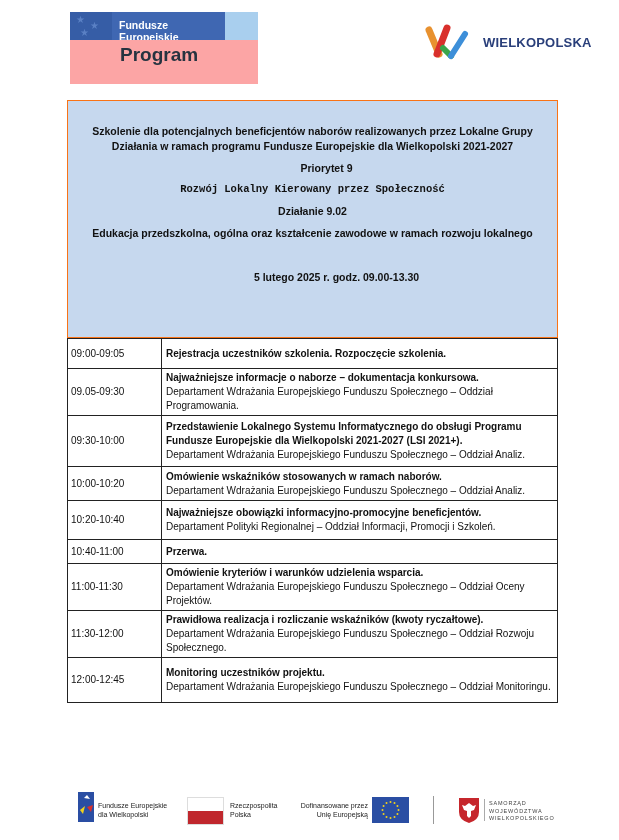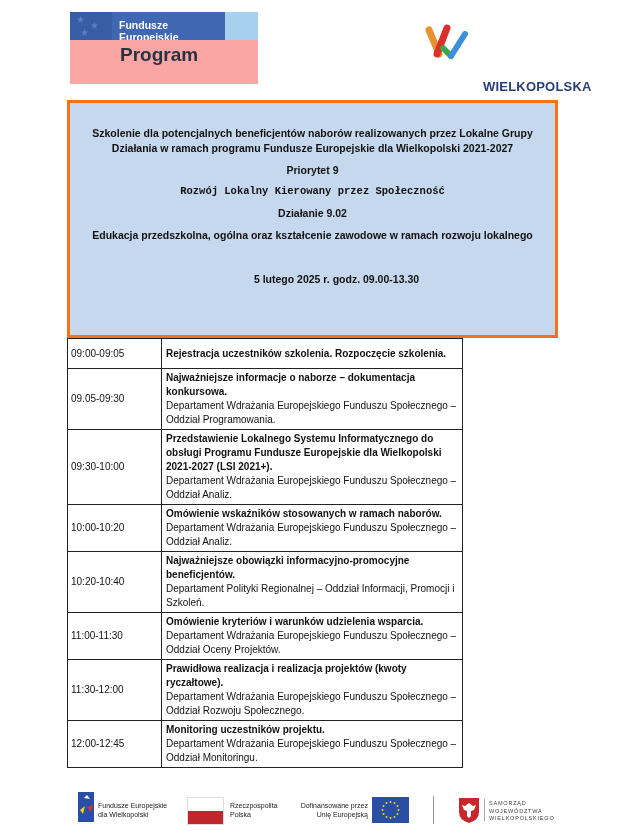--- a/index.html
+++ b/index.html
@@ -26,32 +26,32 @@
     }
     .logo-program .top-right {
       position: absolute; left: 155px; top: 0; width: 33px; height: 28px; background: #a9cfee;
     }
     .logo-program .bottom .label {
       position: absolute; left: 50px; top: 4px; font-weight: bold; font-size: 19px; color: #263340;
     }
     .logo-wlkp { position: absolute; left: 425px; top: 22px; width: 170px; height: 40px; }
     .logo-wlkp svg { position: absolute; left: 0; top: 0; }
     .logo-wlkp .txt {
-      position: absolute; left: 58px; top: 13px; font-weight: bold; font-size: 13px; color: #2a3f7a; letter-spacing: 0.2px; margin-top: 44px;
+      position: absolute; left: 58px; top: 13px; font-weight: bold; font-size: 13px; color: #2a3f7a; letter-spacing: 0.2px;
     }
 
     .header-box {
       position: absolute; left: 67px; top: 100px; width: 491px; height: 238px;
-      background: #c6d8ee; border: 3px solid #f97316; box-sizing: border-box;
+      background: #c6d8ee; border: 1px solid #f97316; box-sizing: border-box;
       text-align: center; font-family: "Liberation Sans", sans-serif; font-size: 10.5px; font-weight: bold;
     }
     .header-box .line { position: absolute; left: 0; width: 100%; }
 
     table.agenda {
-      position: absolute; left: 67px; top: 338px; width: 396px; border-collapse: collapse;
+      position: absolute; left: 67px; top: 338px; width: 491px; border-collapse: collapse;
       font-size: 10px; table-layout: fixed;
     }
     table.agenda td { border: 1px solid #222; vertical-align: middle; padding: 2px 4px; line-height: 14px; }
     table.agenda td.time { width: 86px; padding-left: 3px; }
     table.agenda .title { font-weight: bold; display: block; }
     table.agenda .dept { display: block; }
 
     .footer { position: absolute; left: 0; top: 780px; width: 619px; height: 50px; }
     .fe-flag { position: absolute; left: 78px; top: 792px; width: 16px; height: 30px; }
     .fe-text { position: absolute; left: 98px; top: 801px; font-size: 7px; line-height: 9px; color: #222; }
@@ -90,21 +90,21 @@
     <path d="M22 6 L12 32" stroke="#d9302c" stroke-width="7" stroke-linecap="round" fill="none"></path>
     <path d="M18 26 L26 34" stroke="#3aa54a" stroke-width="6" stroke-linecap="round" fill="none"></path>
     <path d="M26 34 L40 12" stroke="#3d8fd9" stroke-width="6" stroke-linecap="round" fill="none"></path>
   </svg>
   <span class="txt">WIELKOPOLSKA</span>
 </div>
 
 <div class="header-box">
   <div class="line" style="top:24px;">Szkolenie dla potencjalnych beneficjentów naborów realizowanych przez Lokalne Grupy</div>
   <div class="line" style="top:39px;">Działania w ramach programu Fundusze Europejskie dla Wielkopolski 2021-2027</div>
-  <div class="line" style="top:61px;">Priorytet 9</div>
+  <div class="line" style="top:61px;margin-left:14px;">Priorytet 9</div>
   <div class="line" style="top:82px;font-family:Liberation Mono, monospace;">Rozwój Lokalny Kierowany przez Społeczność</div>
   <div class="line" style="top:104px;">Działanie  9.02</div>
   <div class="line" style="top:126px;">Edukacja przedszkolna, ogólna oraz kształcenie zawodowe w ramach rozwoju lokalnego</div>
   <div class="line" style="top:170px;padding-left:24px;">5 lutego 2025 r. godz. 09.00-13.30</div>
 </div>
 
 <table class="agenda">
   <tbody id="agenda-body">
       <tr style="height: 30px;">
         <td class="time">09:00-09:05</td>
@@ -133,31 +133,37 @@
           <span class="dept">Departament Wdrażania Europejskiego Funduszu Społecznego – Oddział Analiz.</span>
         </td>
       </tr>
       <tr style="height: 39px; margin-top: 40px;">
         <td class="time">10:20-10:40</td>
         <td>
           <span class="title">Najważniejsze obowiązki informacyjno-promocyjne beneficjentów.</span>
           <span class="dept">Departament Polityki Regionalnej – Oddział Informacji, Promocji i Szkoleń.</span>
         </td>
       </tr>
+      <tr style="height: 24px;">
+        <td class="time">10:40-11:00</td>
+        <td>
+          <span class="title">Przerwa.</span>
+        </td>
+      </tr>
       <tr style="height: 43px;">
         <td class="time">11:00-11:30</td>
         <td>
           <span class="title">Omówienie kryteriów i warunków udzielenia wsparcia.</span>
           <span class="dept">Departament Wdrażania Europejskiego Funduszu Społecznego – Oddział Oceny Projektów.</span>
         </td>
       </tr>
       <tr style="height: 43px;">
         <td class="time">11:30-12:00</td>
         <td>
-          <span class="title">Prawidłowa realizacja i realizacja projektów (kwoty ryczałtowe).</span>
+          <span class="title">Prawidłowa realizacja i rozliczanie wskaźników (kwoty ryczałtowe).</span>
           <span class="dept">Departament Wdrażania Europejskiego Funduszu Społecznego – Oddział Rozwoju Społecznego.</span>
         </td>
       </tr>
       <tr style="height: 45px;">
         <td class="time">12:00-12:45</td>
         <td>
           <span class="title">Monitoring uczestników projektu.</span>
           <span class="dept">Departament Wdrażania Europejskiego Funduszu Społecznego – Oddział Monitoringu.</span>
         </td>
       </tr>

